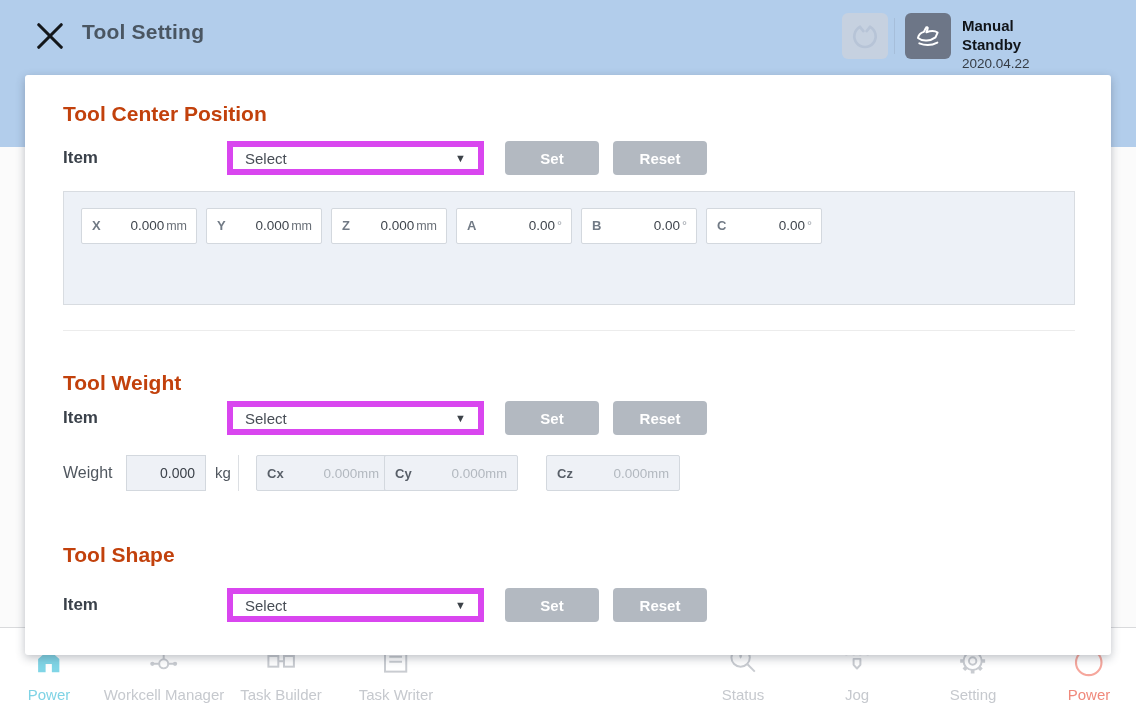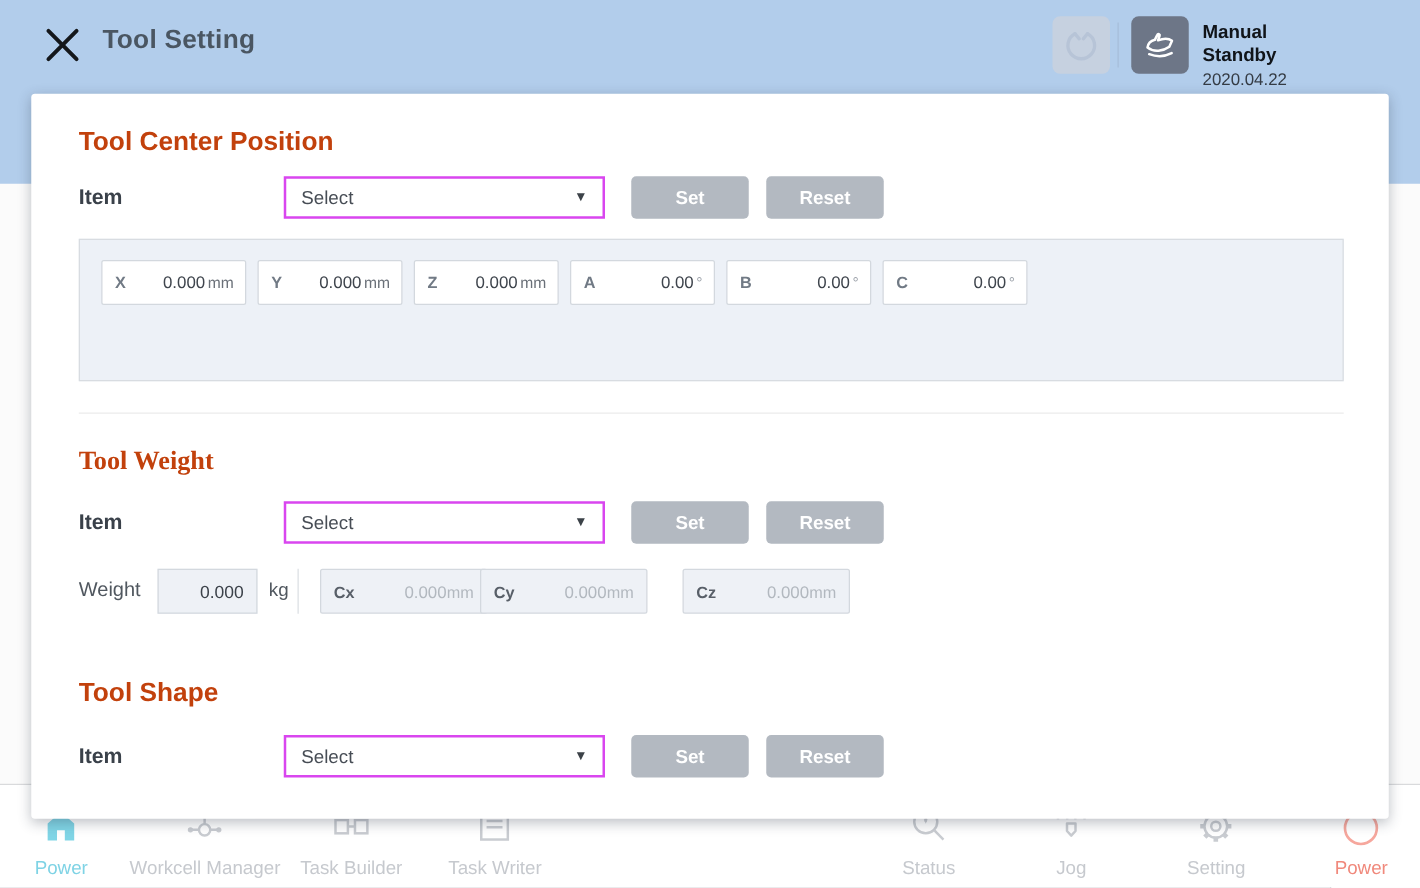--- a/index.html
+++ b/index.html
@@ -26,21 +26,21 @@
   .nav-icon { height:36px; margin-top:16px; display:flex; align-items:flex-start; justify-content:center; }
   .nav-label { font-size:15px; color:#c6c9ce; white-space:nowrap; margin-top:6px; }
   .nav-item.active .nav-label { color:#7fd3e5; }
   .nav-item.power .nav-label { color:#f0897c; }
 
   
   .modal { position:absolute; left:25px; top:75px; width:1086px; height:580px; background:#ffffff; border-radius:3px; box-shadow:0 3px 10px rgba(40,50,65,.3); z-index:20; }
   .section-h { position:absolute; left:38px; font-size:21px; font-weight:700; color:#c2410c; }
   .item-row { position:absolute; left:38px; height:34px; }
   .item-label { position:absolute; left:0; top:0; line-height:34px; font-size:17px; font-weight:700; color:#3a414a; }
-  .select-box { position:absolute; left:164px; top:0; width:257px; height:34px; border:2px solid #d946ef; background:#fff; display:flex; align-items:center; padding:0 12px; cursor:pointer; }
+  .select-box { position:absolute; left:164px; top:0; width:257px; height:34px; border:6px solid #d946ef; background:#fff; display:flex; align-items:center; padding:0 12px; cursor:pointer; }
   .select-value { flex:1; font-size:15px; color:#474d55; }
   .select-caret { font-size:11px; color:#3c4248; }
   .btn { position:absolute; top:0; width:94px; height:34px; background:#b3b9c1; border:none; border-radius:4px; color:#ffffff; font-size:15px; font-weight:700; font-family:inherit; cursor:pointer; }
   .btn-set { left:442px; }
   .btn-reset { left:550px; }
 
   
   .pos-panel { position:absolute; left:38px; top:116px; width:1012px; height:114px; border:1px solid #d8dce1; background:#edf1f7; }
   .pos-head { height:45px; background:#ffffff; border-bottom:1px solid #d8dce1; display:flex; align-items:center; padding-left:20px; font-size:16.5px; font-weight:700; color:#4a525c; }
   .pos-body { height:67px; display:flex; align-items:center; padding-left:17px; gap:9px; }
@@ -234,21 +234,21 @@
         <div class="field">
           <span class="f-label">C</span>
           <span class="f-value">0.00</span>
           <span class="f-unit deg">°</span>
         </div>
       </div>
     </div>
 
     <div class="hdivider" style="top:255px;"></div>
 
-    <div class="section-h" style="top:281px;font-family:Liberation Serif, serif;">Tool Weight</div>
+    <div class="section-h" style="top:296px;">Tool Weight</div>
     <div class="item-row" style="top:326px; width:1012px;">
       <div class="item-label">Item</div>
       <div class="select-box">
         <span class="select-value">Select</span>
         <span class="select-caret">▼</span>
       </div>
       <button class="btn btn-set">Set</button>
       <button class="btn btn-reset">Reset</button>
     </div>
 

